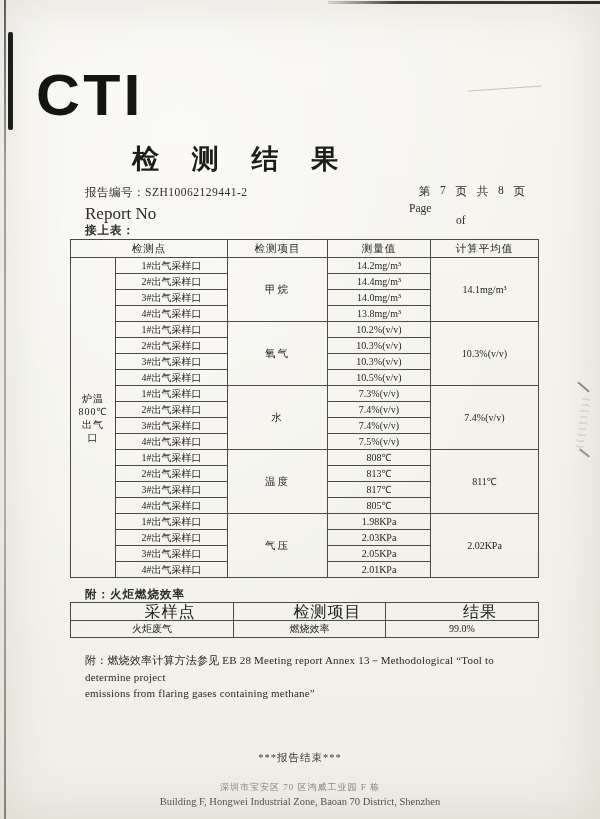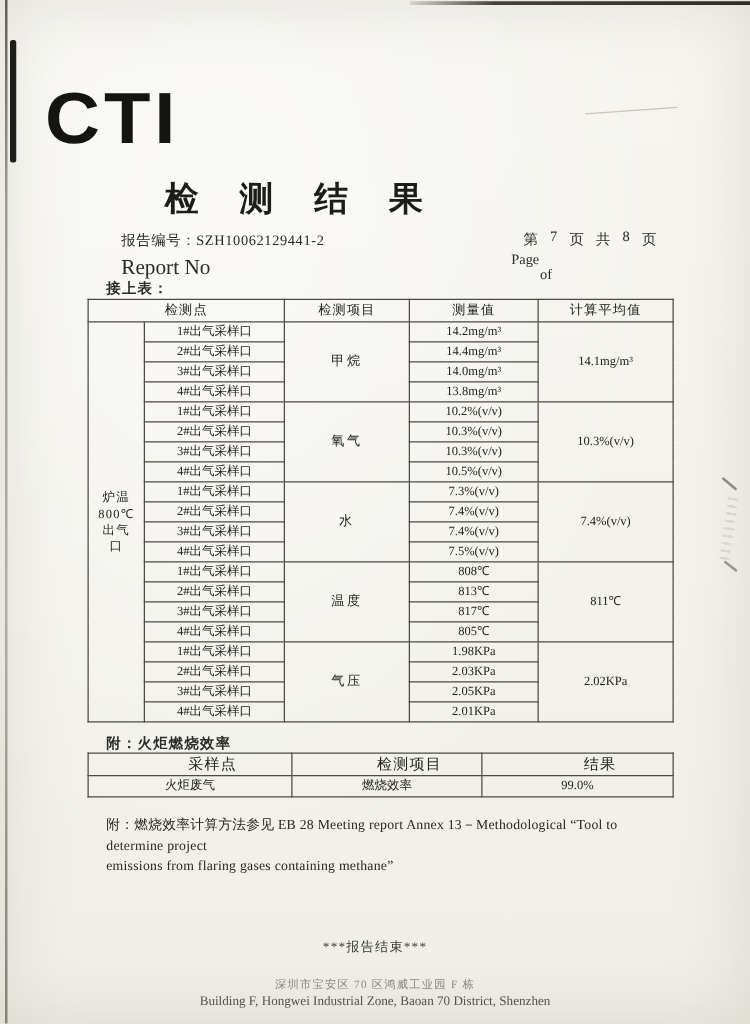--- a/index.html
+++ b/index.html
@@ -22,45 +22,45 @@
   .scratch-top-right { position:absolute; left:468px; top:88px; width:74px; height:1px; background:#c9c4b8; transform:rotate(-4deg); }
   .pencil-mark-1 { position:absolute; left:576px; top:386px; width:15px; height:2px; background:#8f8a80; transform:rotate(40deg); border-radius:2px; }
   .pencil-mark-2 { position:absolute; left:578px; top:452px; width:13px; height:2px; background:#9b968c; transform:rotate(38deg); border-radius:2px; }
   .pencil-squiggle { position:absolute; left:579px; top:398px; width:8px; height:50px; background:repeating-linear-gradient(180deg, rgba(130,125,115,.35) 0 2px, rgba(0,0,0,0) 2px 6px); transform:rotate(8deg); opacity:.5; }
 
   .logo { position:absolute; left:36px; top:66px; font-family:"Liberation Sans", sans-serif;
     font-weight:bold; font-size:58px; line-height:58px; letter-spacing:3px; color:#141412;
     transform:scaleX(1.05); transform-origin:left; }
   .title { position:absolute; left:0; top:141px; width:483px; text-align:center;
     font-size:27px; font-weight:bold; letter-spacing:13px; color:#1c1c1a; }
-  .report-no-block { position:absolute; left:85px; top:185px; font-size:11.5px;margin-left:12px; }
+  .report-no-block { position:absolute; left:85px; top:185px; font-size:11.5px; }
   .report-no-line { letter-spacing:.5px; }
   .report-no-sub { margin-top:4px; font-size:17px; }
   .page-no-block { position:absolute; left:409px; top:184px; width:116px; font-size:11.5px; }
   .page-no-cn { display:flex; justify-content:space-between; }
   .page-no-en { display:flex; margin-top:3px;flex-direction:column; }
-  .page-no-en .of { margin-left:23px; }
+  .page-no-en .of { margin-left:47px; }
 
   .continue-label { position:absolute; left:85px; top:223px; font-size:11.5px; font-weight:bold; letter-spacing:1px; }
 
   table { border-collapse:collapse; table-layout:fixed;border-radius:17px; }
   td, th { border:1px solid #4c4a44; text-align:center; vertical-align:middle;
     font-size:10px; font-weight:normal; color:#24241f; line-height:11px; padding:0; overflow:hidden; }
   .main-table { position:absolute; left:70px; top:239px; width:468px; }
   .main-table tr { height:16px; }
   .main-table tr.hdr { height:18px; }
   .main-table th { font-size:10.5px; letter-spacing:1px; }
   .item-cell { font-size:10.5px; letter-spacing:2px; }
   .avg-cell { font-size:10px; }
   .furnace-label span { display:block; font-size:10px; line-height:13px; letter-spacing:1px; }
 
   .annex-title { position:absolute; left:85px; top:587px; font-size:11.5px; font-weight:bold; letter-spacing:1px; }
   .annex-table { position:absolute; left:70px; top:602px; width:468px; }
   .annex-table tr { height:17.5px; }
-  .annex-table th { font-size:12px; letter-spacing:1px;padding-left:36px; }
+  .annex-table th { font-size:16px; letter-spacing:1px;padding-left:36px; }
 
   .note-block { position:absolute; left:85px; top:652px; width:452px; font-size:11px; line-height:16.5px; color:#29291f; }
   .note-line { display:block; letter-spacing:.2px; }
 
   .end-mark { position:absolute; left:0; top:751px; width:600px; text-align:center; font-size:10.5px; letter-spacing:1px; color:#3a3a35; }
   .address-block { position:absolute; left:0; top:781px; width:600px; text-align:center; }
   .address-cn { font-size:9px; color:#8a857b; letter-spacing:1px; }
   .address-en { font-size:10.5px; color:#55524b; margin-top:2px; }
 </style>
 </head>

